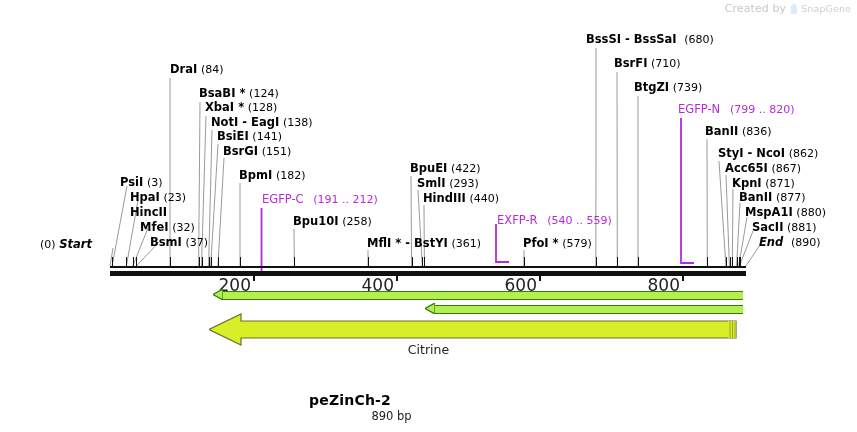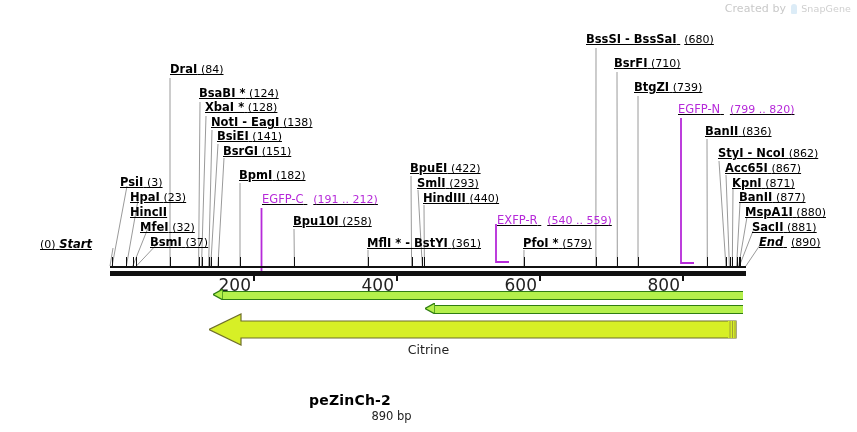--- a/index.html
+++ b/index.html
@@ -12,21 +12,21 @@
   #map{position:absolute;left:0;top:0;width:857px;height:432px;}
 
   
   .watermark{position:absolute;right:6px;top:2px;display:flex;align-items:center;gap:3px;}
   .wm-text{font-size:11px;color:#c9c9c9;letter-spacing:.1px;}
   .wm-brand{font-size:9.5px;color:#cfcfcf;font-weight:400;letter-spacing:.1px;}
   .wm-logo{width:6px;height:10px;background:#dcecf7;
     border-radius:3px 3px 1px 1px;display:inline-block;margin:0 1px 0 2px;}
 
   
-  .lbl{position:absolute;white-space:nowrap;line-height:1;font-size:11.5px;text-decoration:underline;}
+  .lbl{position:absolute;white-space:nowrap;line-height:1;font-size:11.5px;}
   .lbl .nm{font-weight:bold;color:#000;}
   .lbl .nm.ital{font-style:italic;}
   .lbl .pos{color:#000;font-weight:normal;font-size:11px;}
   .lbl.pur .nm{color:#b62ad9;font-weight:normal;}
   .lbl.pur .pos{color:#b62ad9;}
 
   
   svg.leaders{position:absolute;left:0;top:0;width:857px;height:432px;
     pointer-events:none;}
 

